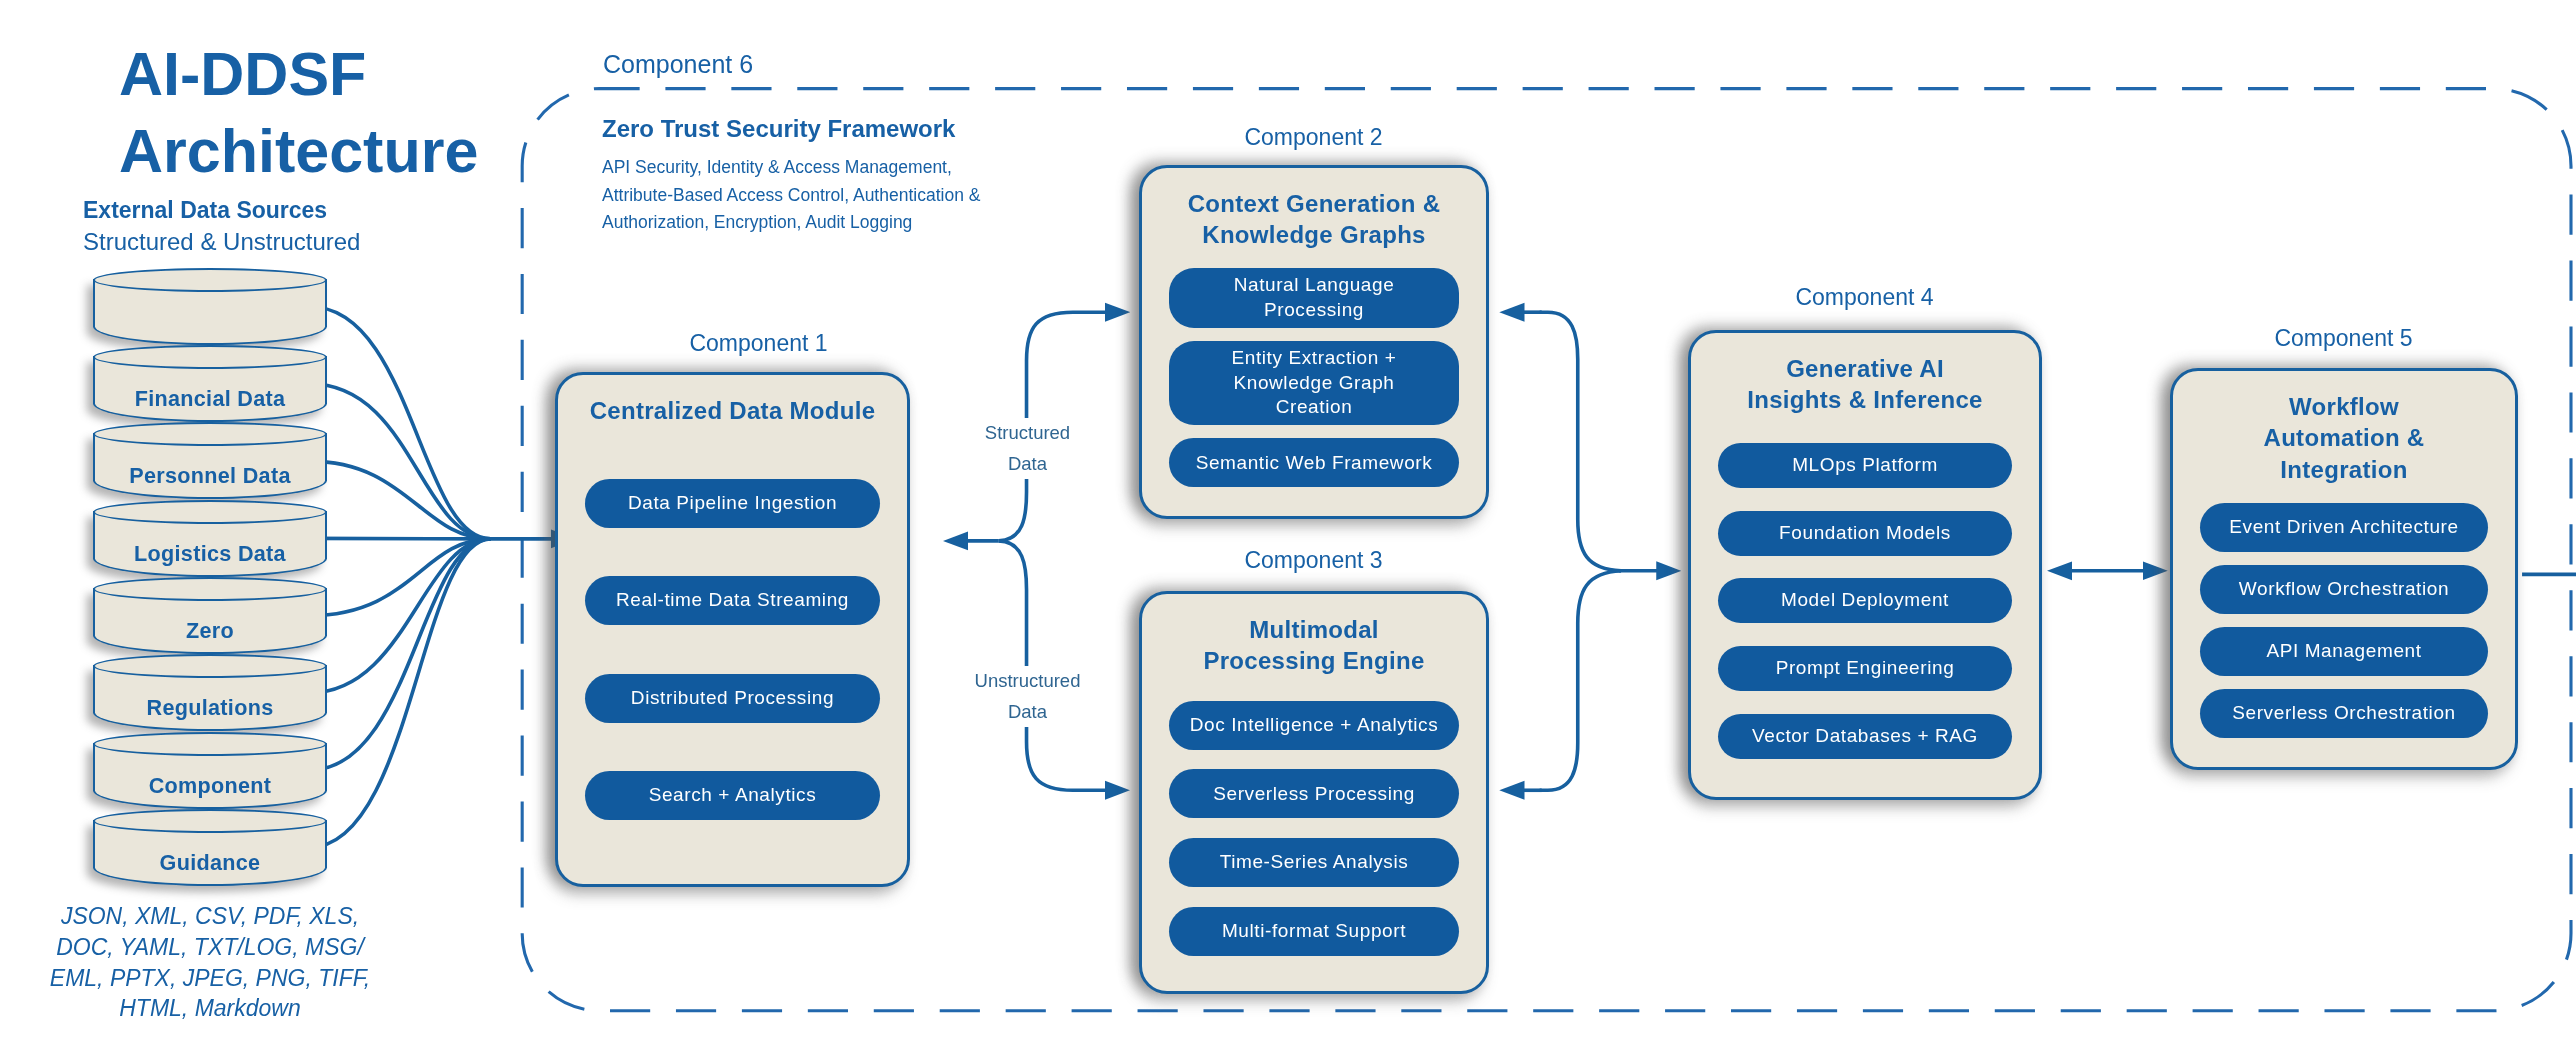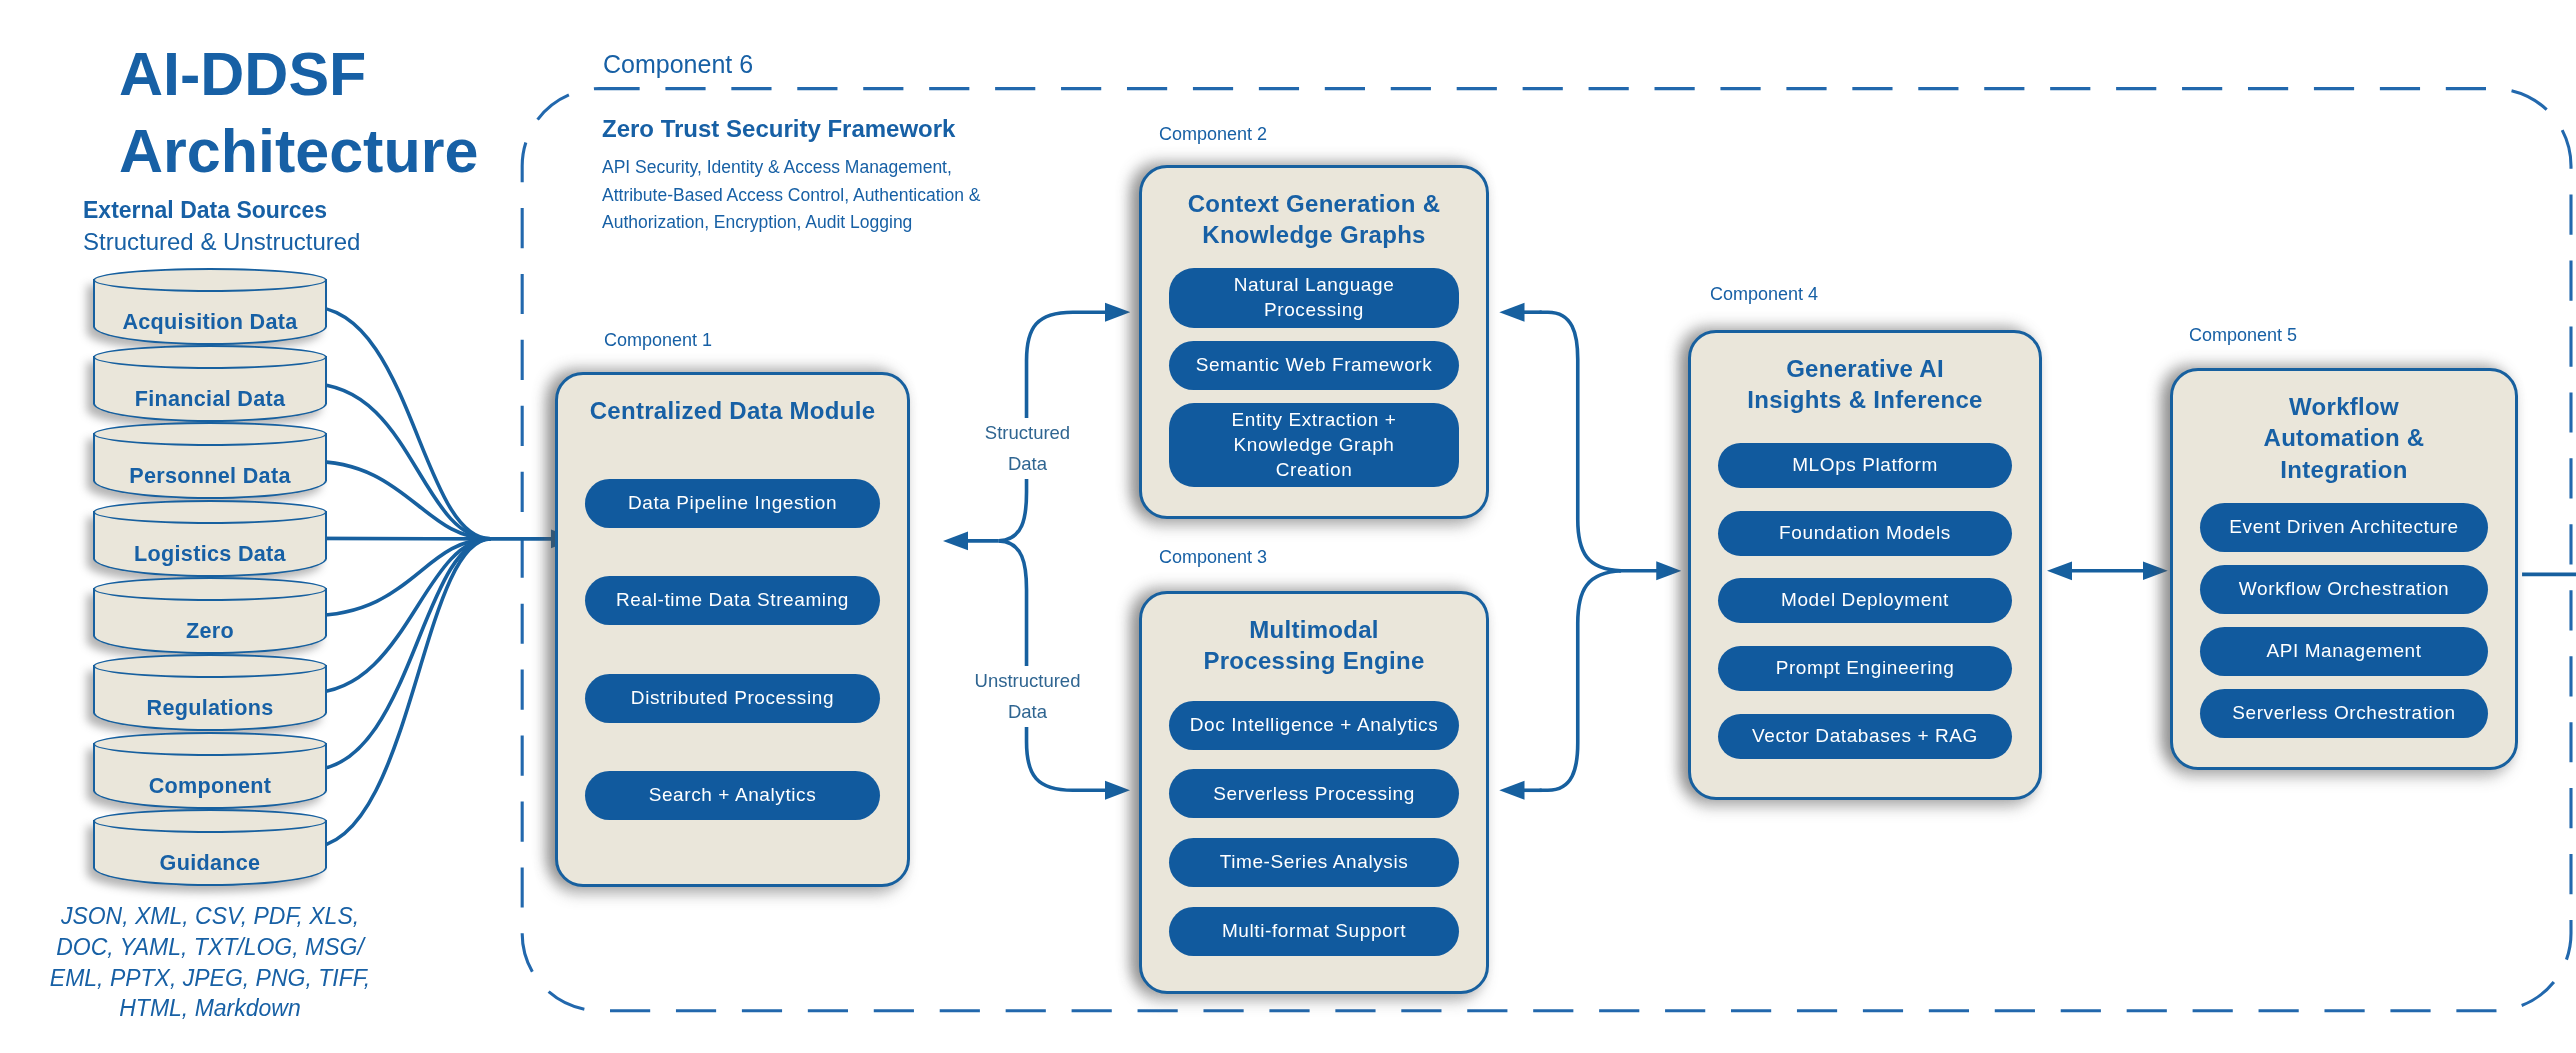--- a/index.html
+++ b/index.html
@@ -31,21 +31,21 @@
   .formats{left:45px; top:901px; width:330px; text-align:center; font-size:23px; font-style:italic;
     color:var(--text-blue); line-height:1.34;}
 
   
   .comp6-label{left:603px; top:50px; font-size:25px; color:var(--text-blue);}
   .zt-heading{left:602px; top:115px; font-size:24px; font-weight:bold; color:var(--text-blue);}
   .zt-body{left:602px; top:154px; font-size:17.5px; color:var(--text-blue); line-height:1.58;}
   .zt-body span{display:block;}
 
   
-  .comp-label{font-size:18px; color:var(--text-blue); text-align:left; width:309px;}
+  .comp-label{font-size:23px; color:var(--text-blue); text-align:center; width:309px;}
   .panel{background:var(--panel-beige); border:3.1px solid var(--line-blue); border-radius:28px;
     box-shadow:-8.2px -3.1px 13.4px rgba(80,80,80,.45), -5.2px 7.2px 13.4px rgba(80,80,80,.35);
     display:flex; flex-direction:column; padding:19.6px 27px 15.5px 27px;}
   .panel-heading{font-size:24px; font-weight:bold; color:var(--text-blue); text-align:center; line-height:1.32; letter-spacing:0.3px;}
   .pills{flex:1; display:flex; flex-direction:column; justify-content:space-evenly; align-items:center; margin-top:4.1px;}
   .pill{background:var(--pill-blue); color:#ffffff; border-radius:25px; min-height:49px; width:100%;
     display:flex; align-items:center; justify-content:center; text-align:center;
     font-size:19px; letter-spacing:0.6px; padding:5.2px 13.4px; line-height:1.3;}
   .pill .wrapcap{max-width:242px; display:inline-block;}
 
@@ -133,21 +133,20 @@
     <div>AI-DDSF</div>
     <div>Architecture</div>
   </div>
 
   <div class="abs src-heading">External Data Sources</div>
   <div class="abs src-sub">Structured &amp; Unstructured</div>
 
   <div class="cyl" style="top:268px">
     <span class="cyl-body"></span>
       <span class="cyl-top"></span>
-    <span class="cyl-label">Acquisition Data</span>
   </div>
   <div class="cyl" style="top:345px">
     <span class="cyl-body"></span>
       <span class="cyl-top"></span>
     <span class="cyl-label">Financial Data</span>
   </div>
   <div class="cyl" style="top:422px">
     <span class="cyl-body"></span>
       <span class="cyl-top"></span>
     <span class="cyl-label">Personnel Data</span>
@@ -205,24 +204,24 @@
   </div>
 
   <div class="abs comp-label" style="left:1159px; top:124px">Component 2</div>
   <div class="abs panel" style="left:1139px; top:165px; width:350px; height:354px">
     <div class="panel-heading">
       <span style="display:block">Context Generation &amp;</span>
       <span style="display:block">Knowledge Graphs</span>
     </div>
     <div class="pills">
       <div class="pill">Natural Language Processing</div>
-      <div class="pill">Semantic Web Framework</div>
       <div class="pill">
           <span class="wrapcap">Entity Extraction + Knowledge Graph Creation</span>
         </div>
+      <div class="pill">Semantic Web Framework</div>
     </div>
   </div>
 
   <div class="abs comp-label" style="left:1159px; top:547px">Component 3</div>
   <div class="abs panel" style="left:1139px; top:591px; width:350px; height:403px">
     <div class="panel-heading">
       <span style="display:block">Multimodal</span>
       <span style="display:block">Processing Engine</span>
     </div>
     <div class="pills">

